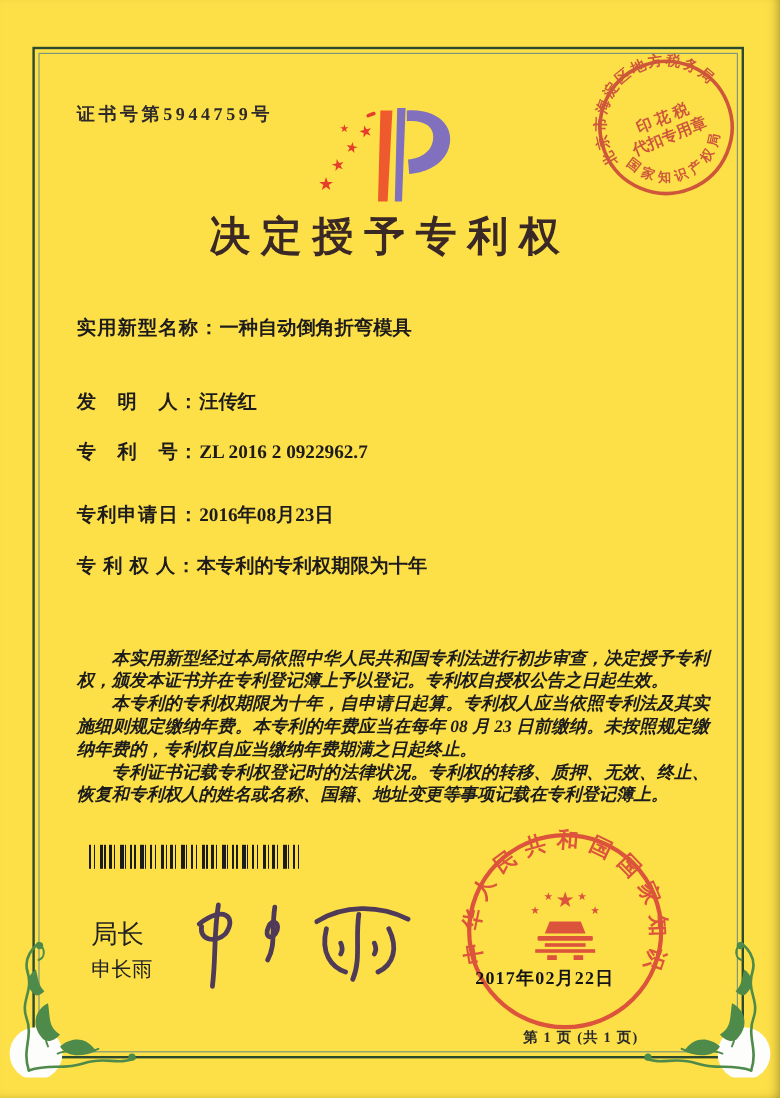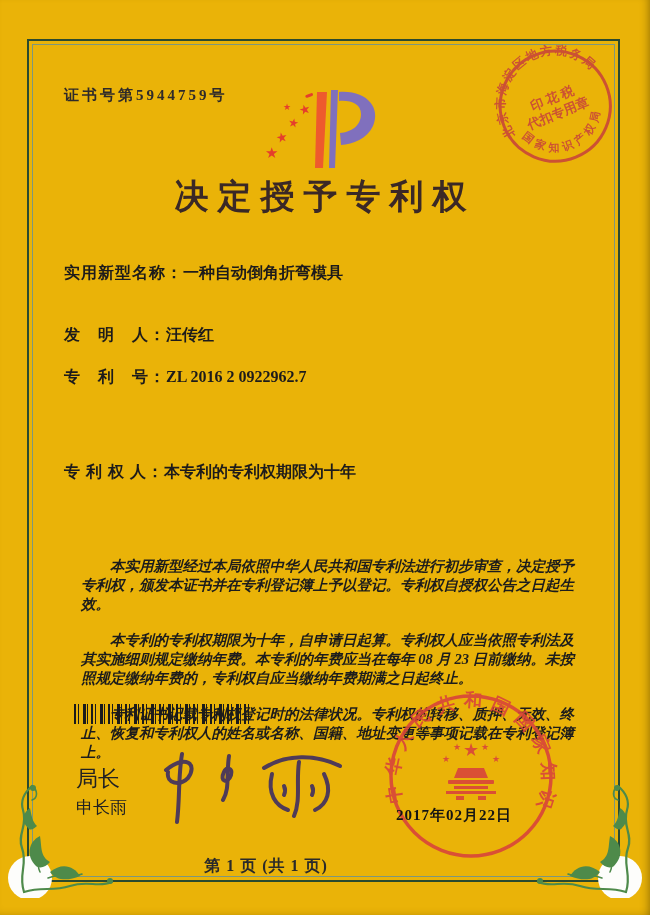--- a/index.html
+++ b/index.html
@@ -1,40 +1,40 @@
 <!DOCTYPE html>
 <html><head>
 <meta charset="utf-8">
 <style>
   html,body{margin:0;padding:0;}
   body{width:650px;height:915px;background:#e9e9e7;font-family:"Liberation Serif","DejaVu Serif",serif;}
-  .page{position:relative;width:650px;height:915px;background:#eab308;overflow:hidden;
+  .page{position:relative;width:650px;height:915px;background:#fde047;overflow:hidden;
         box-shadow:inset -8px 0 10px -7px rgba(0,0,0,.35), inset 0 -6px 8px -6px rgba(0,0,0,.15);}
   .frame-outer{position:absolute;left:27px;top:39px;width:589px;height:839px;border:2px solid #2b4a2f;}
   .frame-inner{position:absolute;left:3px;top:3px;right:3px;bottom:3px;border:1px solid #7d977d;}
   .cert-no{position:absolute;left:64px;top:86px;font-size:15px;font-weight:bold;letter-spacing:3px;color:#2e2a2a;}
   .logo{position:absolute;left:243px;top:86px;}
   .tax-stamp{position:absolute;left:494px;top:44px;transform:rotate(-22deg);opacity:.88;}
   .title{position:absolute;left:0;top:174px;width:650px;text-align:center;font-size:34px;font-weight:bold;
          letter-spacing:9px;color:#3a2826;}
   .field-row{position:absolute;left:64px;font-size:16px;font-weight:bold;color:#1d1b1b;white-space:nowrap;}
   .field-row .lab{letter-spacing:1px;}
   .f1{top:263px}.f2{top:325px}.f3{top:367px}.f4{top:419px}.f5{top:462px}.f6{top:514px}
   .paras{position:absolute;left:64px;top:540px;width:527px;font-size:14.5px;line-height:19px;
          font-style:italic;font-weight:bold;color:#1c1c1c;text-align:justify;}
-  .paras p{margin:17px;text-indent:2em;}
+  .paras p{margin:0;text-indent:2em;}
   .barcode{position:absolute;left:74px;top:704px;width:178px;height:20px;
     background:repeating-linear-gradient(90deg,#1b1b1b 0 2px,transparent 2px 4px,#1b1b1b 4px 5px,
       transparent 5px 9px,#1b1b1b 9px 12px,transparent 12px 13px,#1b1b1b 13px 14px,transparent 14px 17px);}
   .sig-title{position:absolute;left:76px;top:764px;font-size:22px;font-weight:normal;color:#222;}
   .sig-name{position:absolute;left:76px;top:796px;font-size:17px;font-weight:normal;color:#222;}
   .signature{position:absolute;left:152px;top:738px;}
   .seal{position:absolute;left:376px;top:690px;opacity:.9;}
   .seal-date{position:absolute;left:396px;top:806px;font-size:15px;font-weight:bold;letter-spacing:1px;color:#141414;}
-  .footer{position:absolute;left:0;top:856px;width:532px;text-align:center;font-size:16px;font-weight:bold;color:#2a2a2a;letter-spacing:1px;}
+  .footer{position:absolute;left:0;top:856px;width:532px;text-align:right;font-size:12px;font-weight:bold;color:#2a2a2a;letter-spacing:1px;}
   .flourish{position:absolute;width:112px;height:118px;}
   .flourish.bl{left:4px;top:780px;}
   .flourish.br{left:534px;top:780px;transform:scaleX(-1);}
   svg text{font-family:"Liberation Serif","DejaVu Serif",serif;}
 </style>
 </head>
 <body>
 
 <div class="page">
 
@@ -83,20 +83,23 @@
   <div class="title">决定授予专利权</div>
 
   <div class="field-row f2">
     <span class="lab">发　明　人：</span><span>汪传红</span>
   </div>
   <div class="field-row f1">
     <span class="lab">实用新型名称：</span><span>一种自动倒角折弯模具</span>
   </div>
   <div class="field-row f3">
     <span class="lab">专　利　号：</span><span>ZL 2016 2 0922962.7</span>
+  </div>
+  <div class="field-row f4">
+    <span class="lab">专利申请日：</span><span>2016年08月23日</span>
   </div>
   <div class="field-row f5">
     <span class="lab">专 利 权 人：</span><span>本专利的专利权期限为十年</span>
   </div>
 
   <div class="paras">
     <p>本实用新型经过本局依照中华人民共和国专利法进行初步审查，决定授予专利权，颁发本证书并在专利登记簿上予以登记。专利权自授权公告之日起生效。</p>
     <p>本专利的专利权期限为十年，自申请日起算。专利权人应当依照专利法及其实施细则规定缴纳年费。本专利的年费应当在每年 08 月 23 日前缴纳。未按照规定缴纳年费的，专利权自应当缴纳年费期满之日起终止。</p>
     <p>专利证书记载专利权登记时的法律状况。专利权的转移、质押、无效、终止、恢复和专利权人的姓名或名称、国籍、地址变更等事项记载在专利登记簿上。</p>
   </div>

